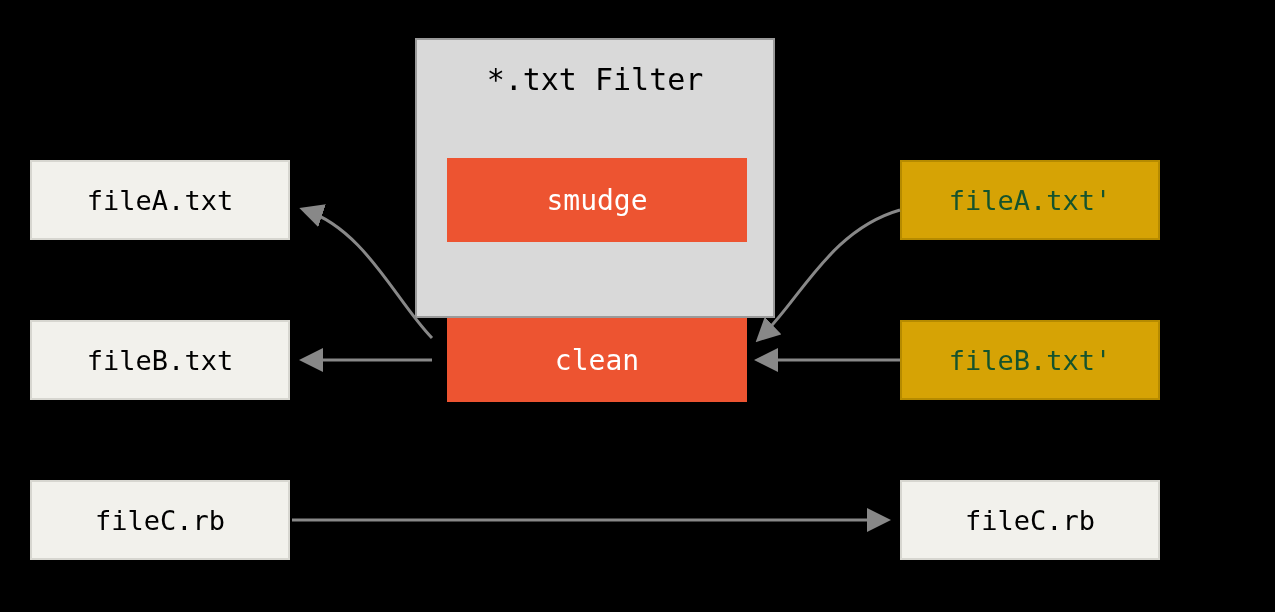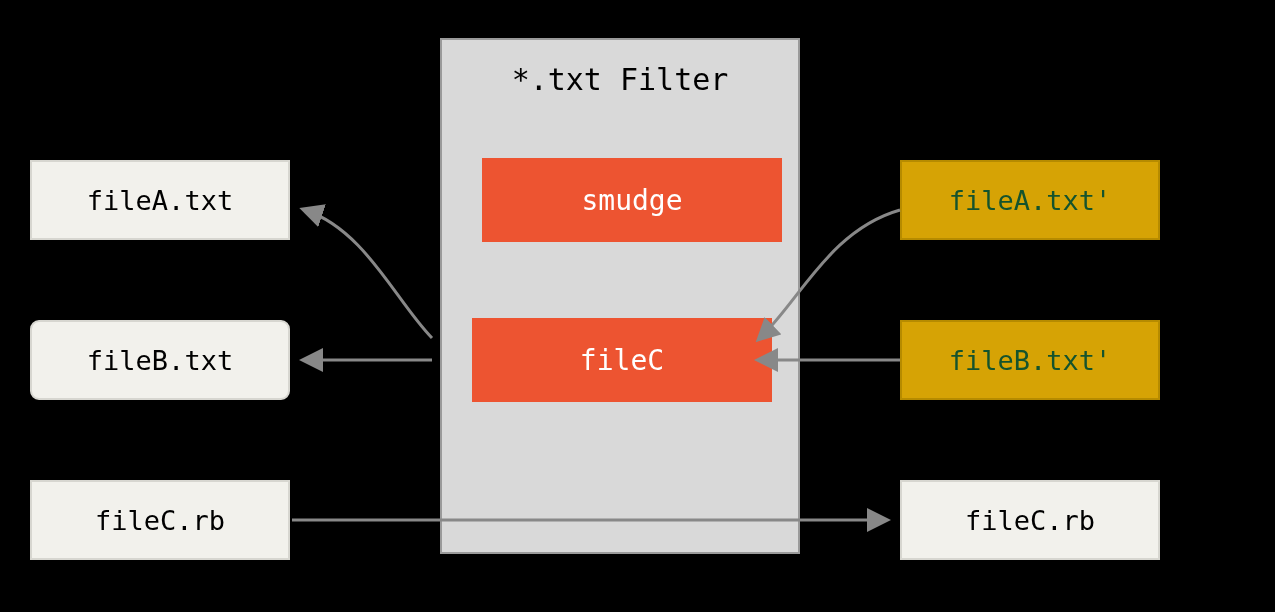--- a/index.html
+++ b/index.html
@@ -78,31 +78,31 @@
   }
 </style>
 </head>
 <body>
 <div class="canvas">
 
 <div class="label heading" style="left:30px; top:58px;">Staging Area</div>
 
 <div class="label heading" style="left:900px; top:58px;">Working Directory</div>
 
-<div class="filter-panel" style="left:440px; top:38px; width:360px; height:516px;">
+<div class="filter-panel" style="left:415px; top:38px; width:360px; height:280px;">
   <div class="filter-title" style="top:22px;">*.txt Filter</div>
 
-  <div class="filter-btn" style="left:30px; top:118px; width:300px; height:84px;margin-left:10px;">smudge</div>
+  <div class="filter-btn" style="left:30px; top:118px; width:300px; height:84px;">smudge</div>
 
-  <div class="filter-btn" style="left:30px; top:278px; width:300px; height:84px;">fileC</div>
+  <div class="filter-btn" style="left:30px; top:278px; width:300px; height:84px;">clean</div>
 </div>
 
 <div class="box file-box" style="left:30px; top:160px;">fileA.txt</div>
 
-<div class="box file-box" style="left:30px; top:320px;border-radius:9px;">fileB.txt</div>
+<div class="box file-box" style="left:30px; top:320px;">fileB.txt</div>
 
 <div class="box file-box" style="left:30px; top:480px;">fileC.rb</div>
 
 <div class="box file-box modified" style="left:900px; top:160px;">fileA.txt'</div>
 
 <div class="box file-box modified" style="left:900px; top:320px;text-align:center;">fileB.txt'</div>
 
 <div class="box file-box" style="left:900px; top:480px;">fileC.rb</div>
 
 <svg class="arrows" viewBox="0 0 1275 612">

